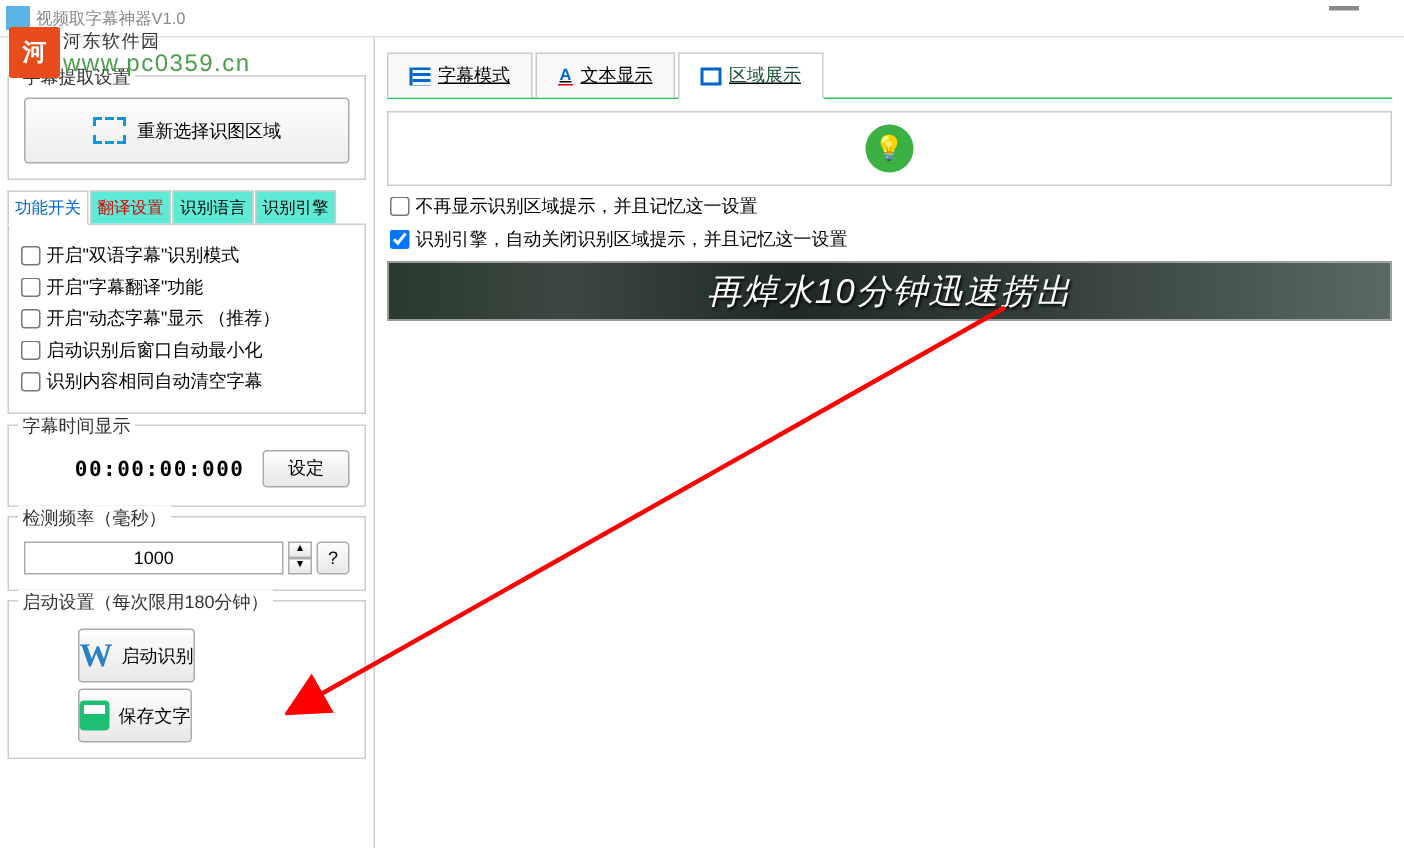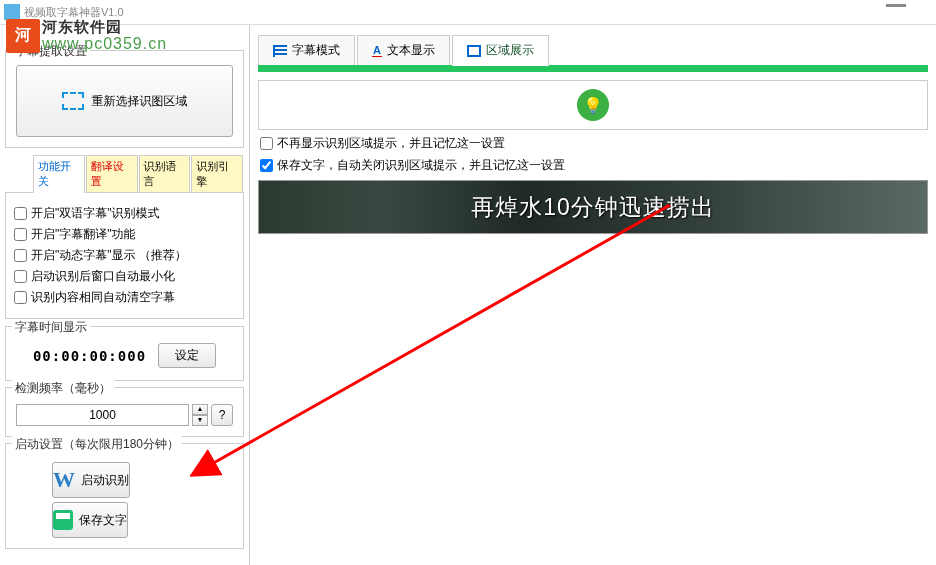--- a/index.html
+++ b/index.html
@@ -6,77 +6,77 @@
     body { width: 936px; height: 565px; background: #fff; overflow: hidden; position: relative; }
     
     .title-bar { height: 20px; background: #fff; display: flex; align-items: center; padding: 12px 4px; border-bottom: 1px solid #ddd; position: relative; }
     .title-bar-icon { width: 16px; height: 16px; background: #5cb3e6; margin-right: 4px; display: inline-block; }
     .title-text { color: #888; font-size: 11px; }
     .title-minimize { position: absolute; right: 30px; top: 4px; width: 20px; height: 3px; background: #888; }
     
     .watermark { position: absolute; top: 18px; left: 6px; z-index: 10; display: flex; align-items: center; }
     .watermark-logo { width: 34px; height: 34px; background: #e84c1a; display: inline-block; border-radius: 2px; display:flex; align-items:center; justify-content:center; color:#fff; font-size:16px; font-weight:bold; }
     .watermark-text { display: inline-flex; flex-direction: column; margin-left: 2px; }
-    .watermark-text-main { font-size: 15px; font-weight: bold; color: #333; letter-spacing: 1px; }
+    .watermark-text-main { font-size: 12px; font-weight: normal; color: #333; letter-spacing: 1px; }
     .watermark-url { font-size: 16px; color: #4a9e4a; letter-spacing: 1px; font-weight: normal; margin-top: -2px; }
     
     .main-container { display: flex; height: calc(100% - 24px); }
     
     .left-panel { width: 250px; border-right: 1px solid #ccc; display: flex; flex-direction: column; padding-top: 22px; }
     .group-box { border: 1px solid #ccc; margin: 3px 5px; padding: 10px 10px 10px 10px; position: relative; }
     .group-title { position: absolute; top: -8px; left: 6px; background: #fff; padding: 0 3px; font-size: 12px; color: #333; }
     
     .reselect-btn { 
       display: flex; align-items: center; justify-content: center; 
-      height: 72px; border: 1px solid #aaa; background: linear-gradient(#fdfdfd, #ededed);
+      height: 44px; border: 1px solid #aaa; background: linear-gradient(#fdfdfd, #ededed);
       cursor: pointer; gap: 8px; border-radius: 3px;
     }
     .dashed-rect-icon { width: 22px; height: 18px; border: 2px dashed #1296db; }
     
     .sub-tabs { display: flex; border-bottom: 1px solid #ccc; margin: 4px 5px 0 5px; }
-    .sub-tab { padding: 3px 4px; border: 1px solid #ccc; border-bottom: none; margin-right: 1px; background: #fef9c3; cursor: pointer; font-size: 11px; }
+    .sub-tab { padding: 3px 4px; border: 1px solid #ccc; border-bottom: none; margin-right: 1px; background: #5eead4; cursor: pointer; font-size: 11px; }
     .sub-tab.active { background: #fff; border-bottom: 1px solid #fff; margin-bottom: -1px; }
-    .sub-tab.blue { color: #0066cc; margin-left: 28px; }
+    .sub-tab.blue { color: #0066cc; }
     .sub-tab.red { color: #d00; }
     
     .checkbox-list { padding: 8px 8px; border: 1px solid #ccc; border-top: none; margin: 0 5px 4px 5px; }
     .checkbox-row { display: flex; align-items: center; margin: 4px 0; }
     .checkbox-row input { margin-right: 4px; }
     
-    .time-row { display: flex; align-items: center; justify-content: center; gap: 12px; padding: 6px 0 2px 0; }
+    .time-row { display: flex; align-items: center; justify-content: flex-end; gap: 12px; padding: 6px 0 2px 0; }
     .time-display { font-family: monospace; font-size: 14px; font-weight: bold; letter-spacing: 1px; }
     .small-btn { padding: 3px 16px; border: 1px solid #aaa; background: linear-gradient(#fdfdfd,#e8e8e8); cursor: pointer; border-radius: 3px; }
     
     .freq-row { display: flex; align-items: center; gap: 3px; padding-top: 6px; }
     .freq-input { flex: 1; text-align: center; height: 22px; border: 1px solid #aaa; }
     .spinner-col { display: flex; flex-direction: column; }
     .spinner-btn { width: 16px; height: 11px; border: 1px solid #aaa; background: linear-gradient(#fdfdfd,#e8e8e8); font-size: 7px; line-height: 8px; text-align: center; cursor: pointer; }
     .help-btn { width: 22px; height: 22px; border: 1px solid #aaa; background: linear-gradient(#fdfdfd,#e8e8e8); cursor: pointer; border-radius: 3px; }
     
     .big-btn { display: flex; align-items: center; justify-content: center; gap: 6px; height: 36px; border: 1px solid #aaa; background: linear-gradient(#fdfdfd,#e8e8e8); cursor: pointer; margin: 4px 22px; border-radius: 3px; font-size: 13px; }
     .big-btn-icon-w { color: #2a7fc8; font-size: 22px; font-weight: bold; font-family: Georgia, serif; }
     .big-btn-icon-save { width: 20px; height: 20px; background: #1dbf73; border-radius: 3px; position: relative; }
     .big-btn-icon-save::after { content: ''; position: absolute; top: 3px; left: 3px; right: 3px; height: 6px; background: #fff; }
     
     .right-panel { flex: 1; padding: 10px 8px; position: relative; }
-    .main-tabs { display: flex; border-bottom: 7px solid #22c55e; margin-bottom: 8px; }
+    .main-tabs { display: flex; border-bottom: 1px solid #22c55e; margin-bottom: 8px; text-decoration: underline; }
     .main-tab { padding: 6px 14px; border: 1px solid #ccc; border-bottom: none; margin-right: 2px; background: #f8f8f8; cursor: pointer; display: flex; align-items: center; gap: 5px; font-size: 13px; }
     .main-tab.active { background: #fff; border-bottom: 1px solid #fff; margin-bottom: -1px; color: #14532d; }
     .tab-icon { width: 14px; height: 12px; display: inline-block; }
     .tab-icon-lines { background: repeating-linear-gradient(to bottom, #0066cc 0 2px, transparent 2px 4px); border-left: 2px solid #0066cc; }
     .tab-icon-a { color: #0066cc; font-weight: bold; font-size: 11px; width:auto; height:auto; border-bottom:1px solid #d00; padding:0 1px; }
     .tab-icon-region { border: 2px solid #0066cc; }
     
     .preview-header { height: 50px; border: 1px solid #ccc; display: flex; align-items: center; justify-content: center; }
     .bulb-icon { width: 32px; height: 32px; background: #3cb043; border-radius: 50%; display: flex; align-items: center; justify-content: center; color: #fff; font-size: 16px; }
     
     .check-row { display: flex; align-items: center; margin: 5px 2px; }
     .check-row input { margin-right: 4px; }
     
-    .video-strip { margin-top: 6px; height: 54px; background: linear-gradient(to right, #2a3a2f 0%, #3b4842 18%, #1f2a28 40%, #323e3a 65%, #5a6a62 100%); position: relative; display: flex; align-items: center; justify-content: center; border: 1px solid #999; }
+    .video-strip { margin-top: 6px; height: 40px; background: linear-gradient(to right, #2a3a2f 0%, #3b4842 18%, #1f2a28 40%, #323e3a 65%, #5a6a62 100%); position: relative; display: flex; align-items: center; justify-content: center; border: 1px solid #999; font-style: italic; }
     .video-text { color: #fff; font-size: 23px; text-shadow: 1px 1px 2px #000; font-weight: 500; letter-spacing: 1px; }
     
     .arrow-svg { position: absolute; top: 195px; left: 190px; width: 500px; height: 290px; pointer-events: none; }
   </style>
 </head>
 <body>
 
 <div class="title-bar">
   <span class="title-bar-icon"></span>
   <span class="title-text">视频取字幕神器V1.0</span>
@@ -185,21 +185,21 @@
     <div class="preview-header">
       <span class="bulb-icon">💡</span>
     </div>
 
     <label class="check-row">
         <input type="checkbox" style="">
         <span>不再显示识别区域提示，并且记忆这一设置</span>
       </label>
     <label class="check-row">
         <input type="checkbox" checked="" style="">
-        <span>保存文字，自动关闭识别区域提示，并且记忆这一设置</span>
+        <span>识别引擎，自动关闭识别区域提示，并且记忆这一设置</span>
       </label>
 
     <div class="video-strip">
       <span class="video-text">再焯水10分钟迅速捞出</span>
     </div>
 
   </div>
 </div>
 
 <svg class="arrow-svg">

